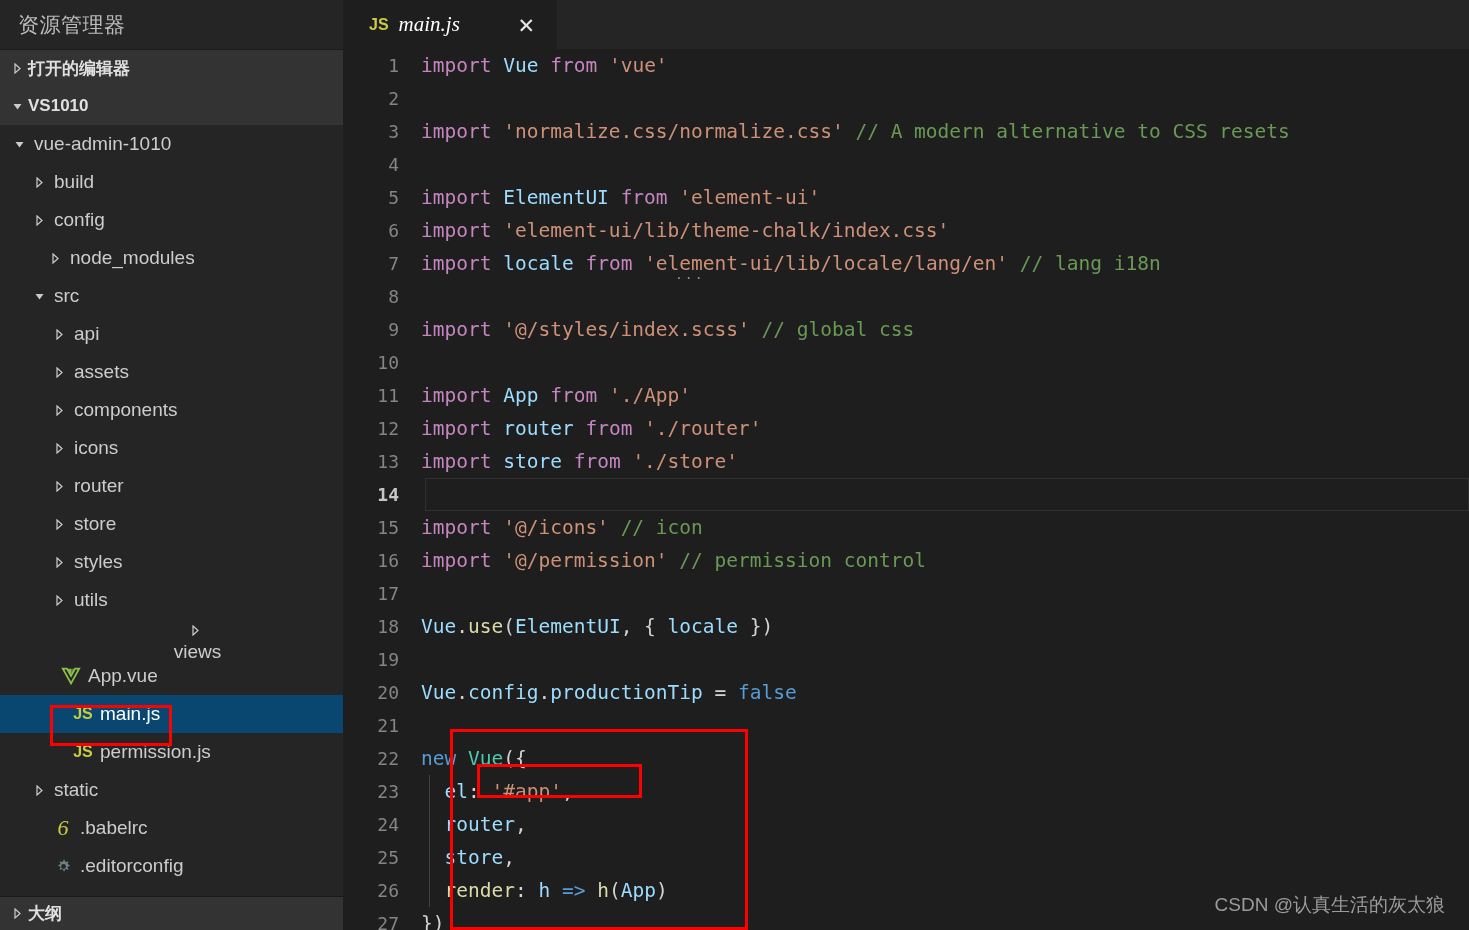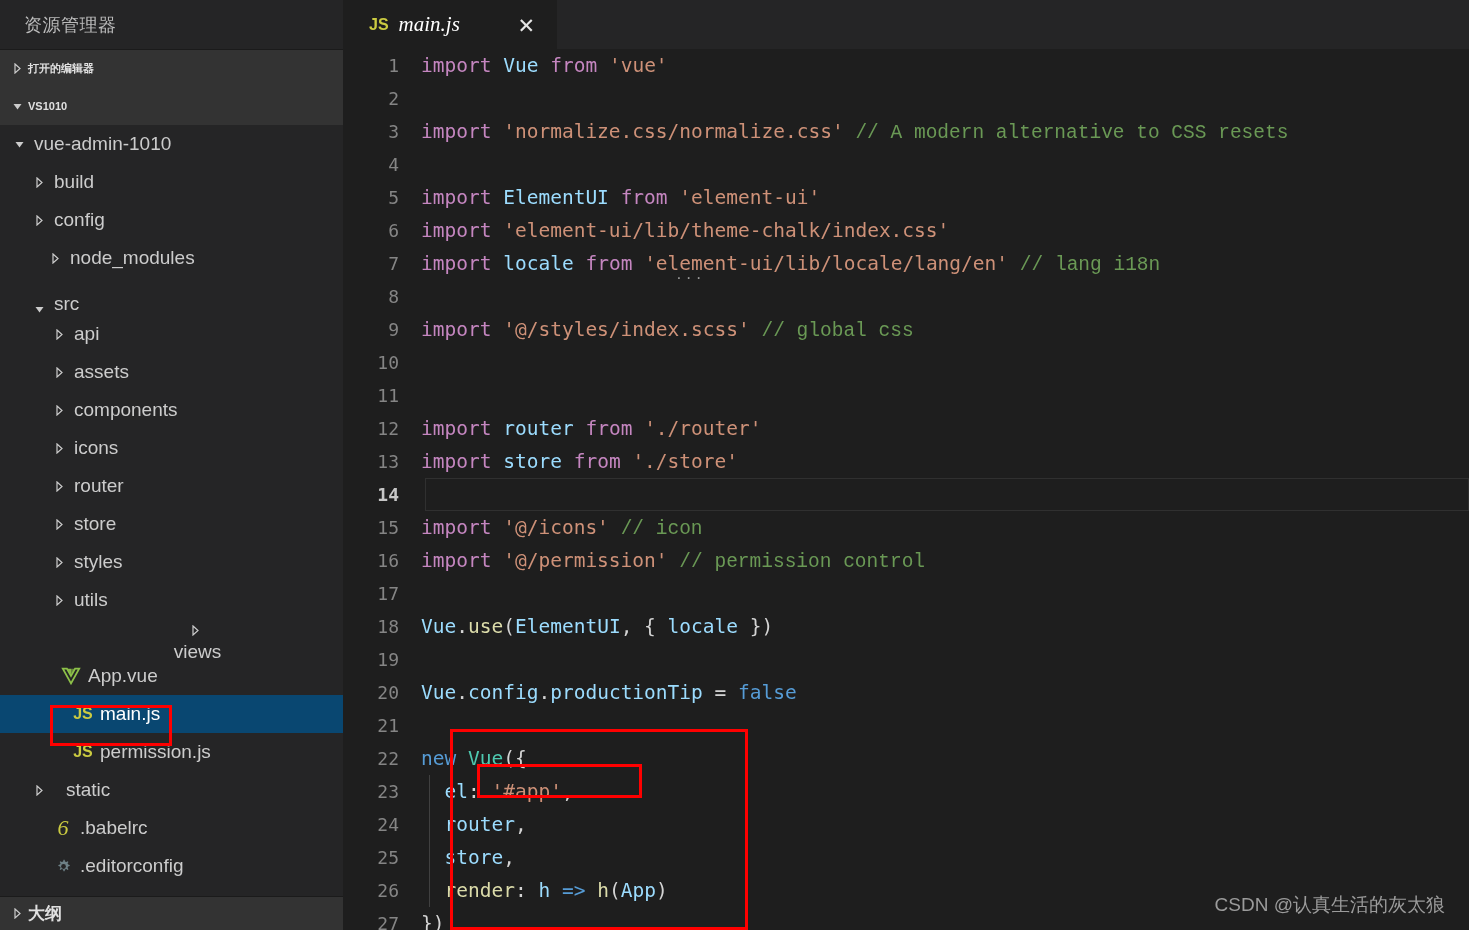--- a/index.html
+++ b/index.html
@@ -15,33 +15,33 @@
   .sidebar {
     width: 343px; height: 930px;
     background: #252526;
     position: relative;
     flex: 0 0 343px;
     overflow: hidden;
   }
   .sidebar-title {
     height: 49px;
     display: flex; align-items: center;
-    padding-left: 24px;
+    padding-left: 18px;
     color: #bbbbbb;
-    font-size: 18px;
+    font-size: 21px;
     letter-spacing: .5px;
     background: #252526;
   }
   .section-hdr {
     background: #333333;
     height: 38px;
     display: flex; align-items: center;
     padding-left: 6px;
     color: #e0e0e0;
-    font-size: 11px;
+    font-size: 17px;
     font-weight: bold;
   }
   .section-hdr.first { border-top: 1px solid #1b1b1b; }
   .twisty {
     width: 22px; display:inline-flex; align-items:center; justify-content:center;
     flex: 0 0 22px;
   }
   .twisty svg { display:block; }
   .tree { position: relative; background:#252526; }
   .row {
@@ -114,21 +114,21 @@
   }
   .iguide {
     position: absolute; width: 1px; top: 0; height: 33px; background: #404040;
   }
 
   
   .t-kw   { color: #c586c0; }      
   .t-id   { color: #4ec9b0; }      
   .t-var  { color: #9cdcfe; }      
   .t-str  { color: #ce9178; }      
-  .t-cmt  { color: #6a9955; font-family: Liberation Mono, monospace; }      
+  .t-cmt  { color: #6a9955; }      
   .t-fn   { color: #dcdcaa; }      
   .t-pun  { color: #d4d4d4; }      
   .t-blue { color: #569cd6; }      
 
   .squiggle-dots {
     position: absolute; color: #9a9a9a; font-size: 13px; letter-spacing: 2px;
     line-height: 1;
   }
 
   
@@ -192,21 +192,21 @@
           <span class="label">config</span>
         </div>
         <div class="row" style="padding-left: 44px;">
           <span class="twisty-slot">
             <svg width="11" height="11" viewBox="0 0 11 11">
               <path d="M3 1 L8 5.5 L3 10 Z" fill="none" stroke="#cccccc" stroke-width="1.2"></path>
             </svg>
           </span>
           <span class="label">node_modules</span>
         </div>
-        <div class="row" style="padding-left: 28px; align-items: flex-end;">
+        <div class="row" style="padding-left: 28px;">
           <span class="twisty-slot">
             <svg width="11" height="11" viewBox="0 0 11 11">
               <path d="M1.5 3 L9.5 3 L5.5 8.5 Z" fill="#cccccc"></path>
             </svg>
           </span>
           <span class="label">src</span>
         </div>
         <div class="row" style="padding-left: 48px;">
           <span class="twisty-slot">
             <svg width="11" height="11" viewBox="0 0 11 11">
@@ -297,21 +297,21 @@
           </span>
           <span class="label">main.js</span>
         </div>
         <div class="row" style="padding-left: 48px;">
           <span class="twisty-slot"></span>
           <span class="ficon">
             <span class="js-badge">JS</span>
           </span>
           <span class="label">permission.js</span>
         </div>
-        <div class="row" style="padding-left: 28px; gap: 12px;">
+        <div class="row" style="padding-left: 28px;">
           <span class="twisty-slot">
             <svg width="11" height="11" viewBox="0 0 11 11">
               <path d="M3 1 L8 5.5 L3 10 Z" fill="none" stroke="#cccccc" stroke-width="1.2"></path>
             </svg>
           </span>
           <span class="label">static</span>
         </div>
         <div class="row" style="padding-left: 28px;">
           <span class="twisty-slot"></span>
           <span class="ficon">
@@ -387,20 +387,21 @@
         <div class="code-line">
           <span class="ln">9</span>
           <span class="ct"><span class="t-kw">import</span><span class="t-pun"> </span><span class="t-str">'@/styles/index.scss'</span><span class="t-pun"> </span><span class="t-cmt">// global css</span></span>
         </div>
         <div class="code-line">
           <span class="ln">10</span>
           <span class="ct"></span>
         </div>
         <div class="code-line">
           <span class="ln">11</span>
+          <span class="ct"><span class="t-kw">import</span><span class="t-pun"> </span><span class="t-var">App</span><span class="t-pun"> </span><span class="t-kw">from</span><span class="t-pun"> </span><span class="t-str">'./App'</span></span>
         </div>
         <div class="code-line">
           <span class="ln">12</span>
           <span class="ct"><span class="t-kw">import</span><span class="t-pun"> </span><span class="t-var">router</span><span class="t-pun"> </span><span class="t-kw">from</span><span class="t-pun"> </span><span class="t-str">'./router'</span></span>
         </div>
         <div class="code-line">
           <span class="ln">13</span>
           <span class="ct"><span class="t-kw">import</span><span class="t-pun"> </span><span class="t-var">store</span><span class="t-pun"> </span><span class="t-kw">from</span><span class="t-pun"> </span><span class="t-str">'./store'</span></span>
         </div>
         <div class="code-line active">

